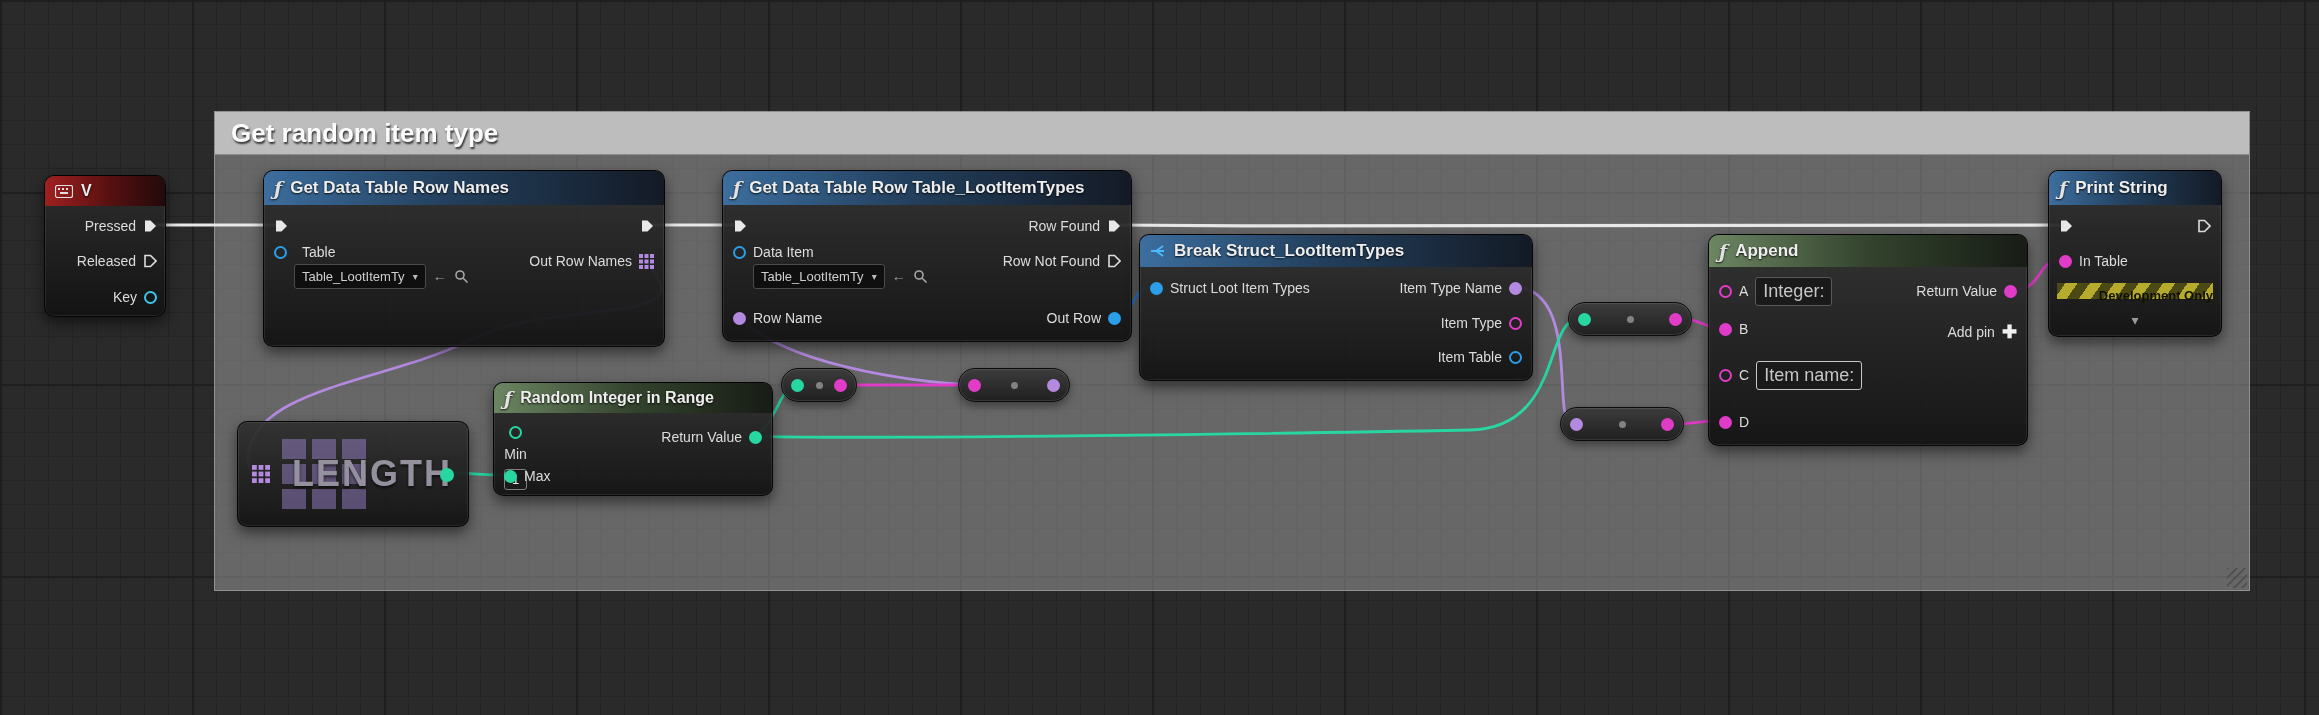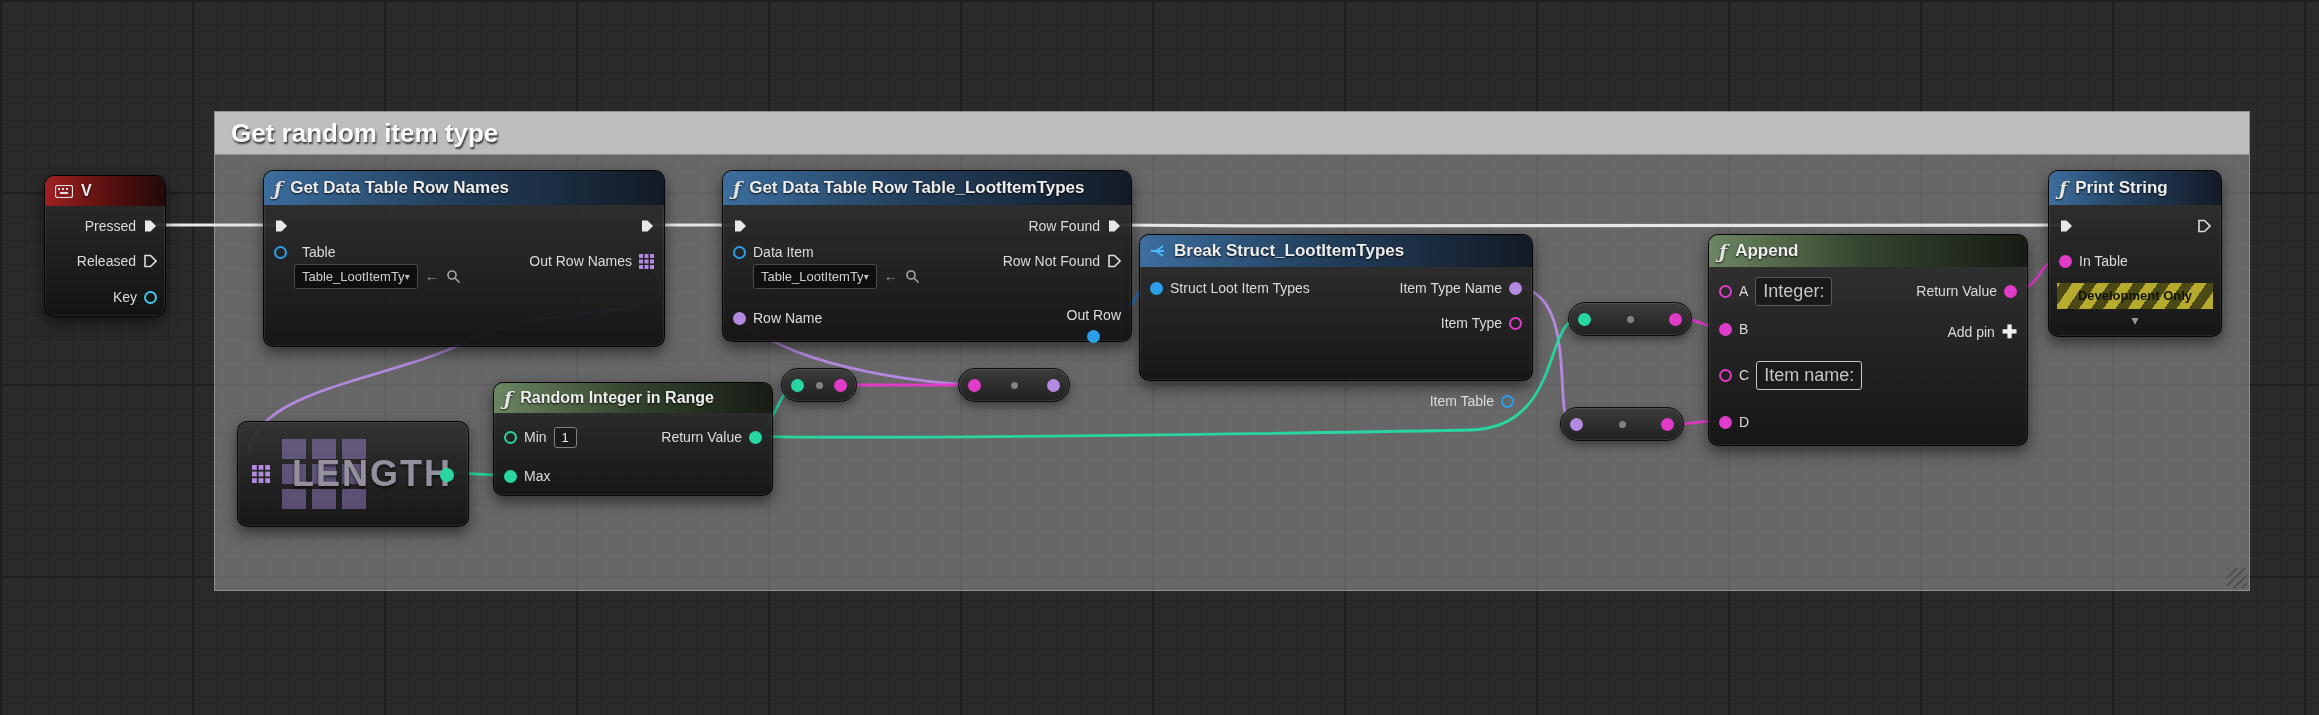--- a/index.html
+++ b/index.html
@@ -43,29 +43,29 @@
 
   .prow{position:absolute;display:flex;align-items:center;gap:7px;height:22px;font-size:14px;color:#dcdcdc;white-space:nowrap;}
   .pc{width:13px;height:13px;border-radius:50%;box-sizing:border-box;flex:none;}
   .f-str{background:#e03cc8;} .h-str{border:2.5px solid #e03cc8;}
   .f-name{background:#b48ae0;}
   .f-int{background:#28d6a2;} .h-int{border:2.5px solid #28d6a2;}
   .f-obj{background:#2a9ee8;} .h-obj{border:2.5px solid #2a9ee8;}
   .h-key{border:2.5px solid #3dc6ea;}
 
   .combo{background:#0f0f0f;border:1px solid #4a4a4a;border-radius:3px;color:#cfcfcf;
-    font-size:13px;padding:2px 7px;display:flex;align-items:center;height:19px;}
+    font-size:13px;padding:2px 7px;display:flex;align-items:center;gap:8px;height:19px;}
   .caret{font-size:10px;color:#bbb;}
   .mini-icon{color:#a0a0a0;font-size:14px;}
   .inputbox{background:#1a1a1a;border:1px solid #5a5a5a;border-radius:3px;color:#c6c6c6;
     font-size:18px;padding:3px 7px;}
   .inputbox.lit{border-color:#c8c8c8;}
   .valbox{background:#1a1a1a;border:1px solid #808080;border-radius:3px;color:#e8e8e8;
     font-size:13px;width:15px;text-align:center;padding:2px 3px;}
-  .dev-banner{position:absolute;left:8px;right:8px;height:26px;line-height:26px;text-align:center;
+  .dev-banner{position:absolute;left:8px;right:8px;height:16px;line-height:26px;text-align:right;
     font-size:13px;font-weight:bold;color:#121200;
     background:repeating-linear-gradient(-55deg,#b7ab2e 0 10px,#4c4a14 10px 20px);}
   .expander{position:absolute;left:0;right:0;text-align:center;color:#9a9a9a;font-size:14px;height:16px;line-height:14px;}
   .plus{color:#f0f0f0;font-size:18px;font-weight:bold;line-height:14px;}
 
   .pill{position:absolute;height:34px;border-radius:17px;
     background:linear-gradient(#3c3c3c,#202020);border:1px solid #0c0c0c;
     box-shadow:inset 0 0 0 1px rgba(255,255,255,0.1), 0 4px 8px rgba(0,0,0,0.4);
     display:flex;align-items:center;justify-content:space-between;padding:0 9px;box-sizing:border-box;}
   .middot{width:7px;height:7px;border-radius:50%;background:#828282;flex:none;}
@@ -214,21 +214,21 @@
       <svg width="14" height="14" viewBox="0 0 14 14">
           <path d="M2 1.5h5.5L13 7l-5.5 5.5H2z" fill="#e8e8e8"></path>
         </svg>
     </div>
     <div class="prow" style="top:79px;right:10px;">
       <span>Row Not Found</span>
       <svg width="14" height="14" viewBox="0 0 14 14">
           <path d="M2 1.5h5.5L13 7l-5.5 5.5H2z" fill="none" stroke="#dcdcdc" stroke-width="1.6"></path>
         </svg>
     </div>
-    <div class="prow" style="top:136px;right:10px;flex-direction:column;">
+    <div class="prow" style="top:136px;right:10px;">
       <span>Out Row</span>
       <span class="pc f-obj"></span>
     </div>
   </div>
 
   <div class="node" style="left:1139px;top:234px;width:392px;height:145px;">
     <div class="hdr hdr-blue" style="height:32px;font-size:17px;">
       <svg width="16" height="16" viewBox="0 0 16 16">
         <path d="M1 8h5M6 8l7-5M6 8h8M6 8l7 5" stroke="#4db8ff" stroke-width="1.8" fill="none"></path>
       </svg>
@@ -239,21 +239,21 @@
       <span>Struct Loot Item Types</span>
     </div>
     <div class="prow" style="top:42px;right:10px;">
       <span>Item Type Name</span>
       <span class="pc f-name"></span>
     </div>
     <div class="prow" style="top:77px;right:10px;">
       <span>Item Type</span>
       <span class="pc h-str"></span>
     </div>
-    <div class="prow" style="top:111px;right:18px;margin-top:44px;">
+    <div class="prow" style="top:111px;right:10px;">
       <span>Item Table</span>
       <span class="pc h-obj"></span>
     </div>
   </div>
 
   <div class="node" style="left:1708px;top:234px;width:318px;height:210px;">
     <div class="hdr hdr-green" style="height:32px;font-size:17px;">
       <span class="fi">ƒ</span>
       <span>Append</span>
     </div>
@@ -306,21 +306,21 @@
     </div>
     <div class="dev-banner" style="top:112px;">Development Only</div>
     <div class="expander" style="top:142px;">▾</div>
   </div>
 
   <div class="node" style="left:493px;top:382px;width:278px;height:112px;">
     <div class="hdr hdr-green" style="height:30px;font-size:16px;">
       <span class="fi">ƒ</span>
       <span>Random Integer in Range</span>
     </div>
-    <div class="prow" style="top:43px;left:10px;">
+    <div class="prow" style="top:43px;left:10px;flex-direction:column;">
       <span class="pc h-int"></span>
       <span>Min</span>
       <span class="valbox">1</span>
     </div>
     <div class="prow" style="top:82px;left:10px;">
       <span class="pc f-int"></span>
       <span>Max</span>
     </div>
     <div class="prow" style="top:43px;right:10px;">
       <span>Return Value</span>

